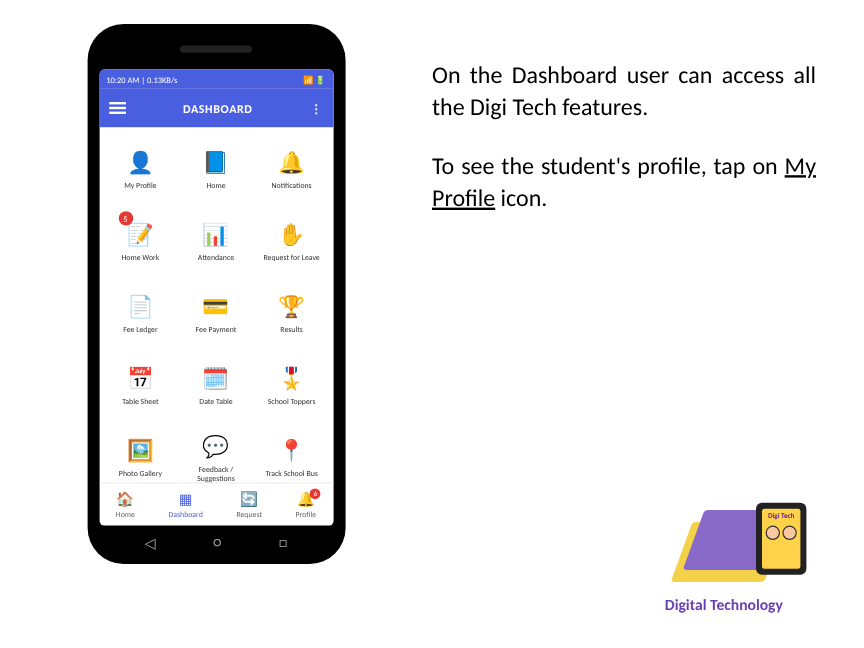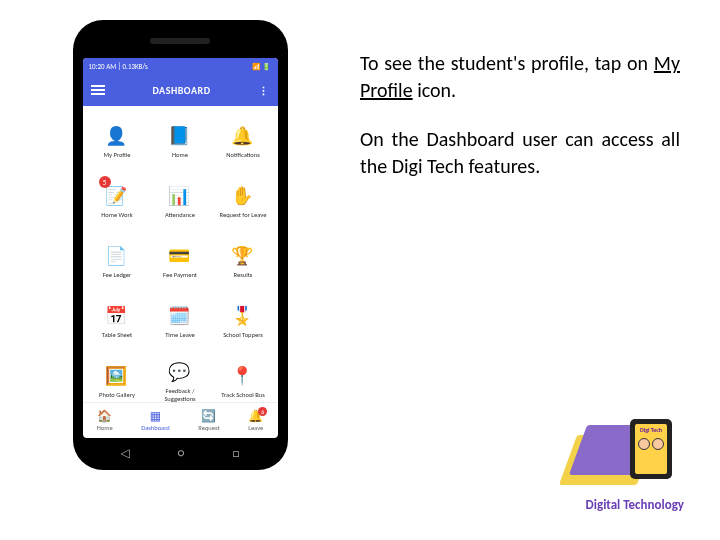--- a/index.html
+++ b/index.html
@@ -153,21 +153,21 @@
     text-align: justify;
     margin-bottom: 22px;
   }
   .underline { text-decoration: underline; }
   
   .logo {
     position: absolute;
     right: 36px;
     bottom: 28px;
     width: 130px;
-    text-align: right;
+    text-align: left;
   }
   .logo-art {
     width: 110px; height: 80px;
     margin: 0 auto 4px;
     position: relative;
   }
   .book { position:absolute; border-radius:3px; }
   .bk1 { width:78px; height:50px; background:#f3d24a; transform: skewX(-20deg); left:4px; top:22px; }
   .bk2 { width:78px; height:50px; background:#8a6ac9; transform: skewX(-20deg); left:14px; top:12px; }
   .tablet { position:absolute; right:2px; top:6px; width:42px; height:60px; background:#222; border-radius:5px; padding:5px;}
@@ -239,21 +239,21 @@
             <div class="tile">
               <div class="ic">🏆</div>
               <div>Results</div>
             </div>
             <div class="tile">
               <div class="ic">📅</div>
               <div>Table Sheet</div>
             </div>
             <div class="tile">
               <div class="ic">🗓️</div>
-              <div>Time Leave</div>
+              <div>Date Table</div>
             </div>
             <div class="tile">
               <div class="ic">🎖️</div>
               <div>School Toppers</div>
             </div>
             <div class="tile">
               <div class="ic">🖼️</div>
               <div>Photo Gallery</div>
             </div>
             <div class="tile">
@@ -274,39 +274,39 @@
             <div class="tab active">
               <div style="font-size:12px">▦</div>
               <div>Dashboard</div>
             </div>
             <div class="tab">
               <div style="font-size:12px">🔄</div>
               <div>Request</div>
             </div>
             <div class="tab">
               <div style="font-size:12px">🔔</div>
-              <div>Leave</div>
+              <div>Profile</div>
               <div class="badge">6</div>
             </div>
           </div>
 
       </div>
       <div class="phone-navbar">
         <span>◁</span>
         <span>○</span>
         <span>□</span>
       </div>
     </div>
   </div>
 
   <div class="text-col">
+    <p class="para">On the Dashboard user can access all the Digi Tech features.</p>
     <p class="para">
       <span>To see the student's profile, tap on </span><span class="underline">My Profile</span><span> icon.</span>
     </p>
-    <p class="para">On the Dashboard user can access all the Digi Tech features.</p>
   </div>
 </div>
 
 <div class="logo">
   <div class="logo-art">
     <div class="book bk1"></div>
     <div class="book bk2"></div>
     <div class="tablet">
       <div class="tablet-inner">
         <div class="tablet-label">Digi Tech</div>

